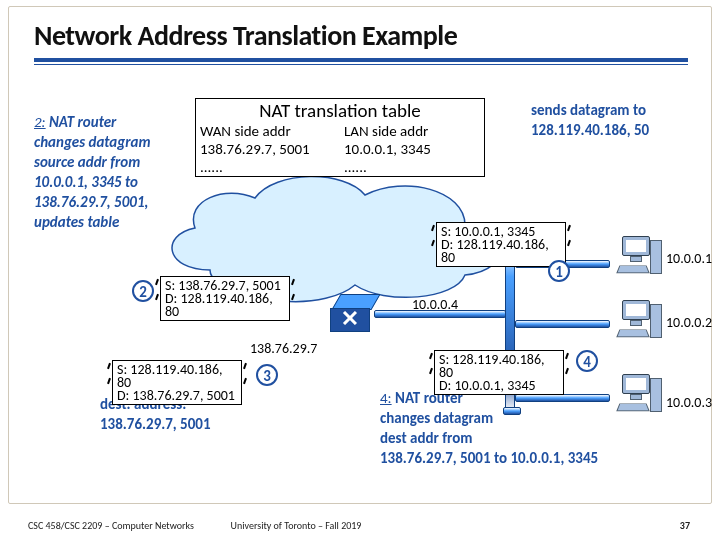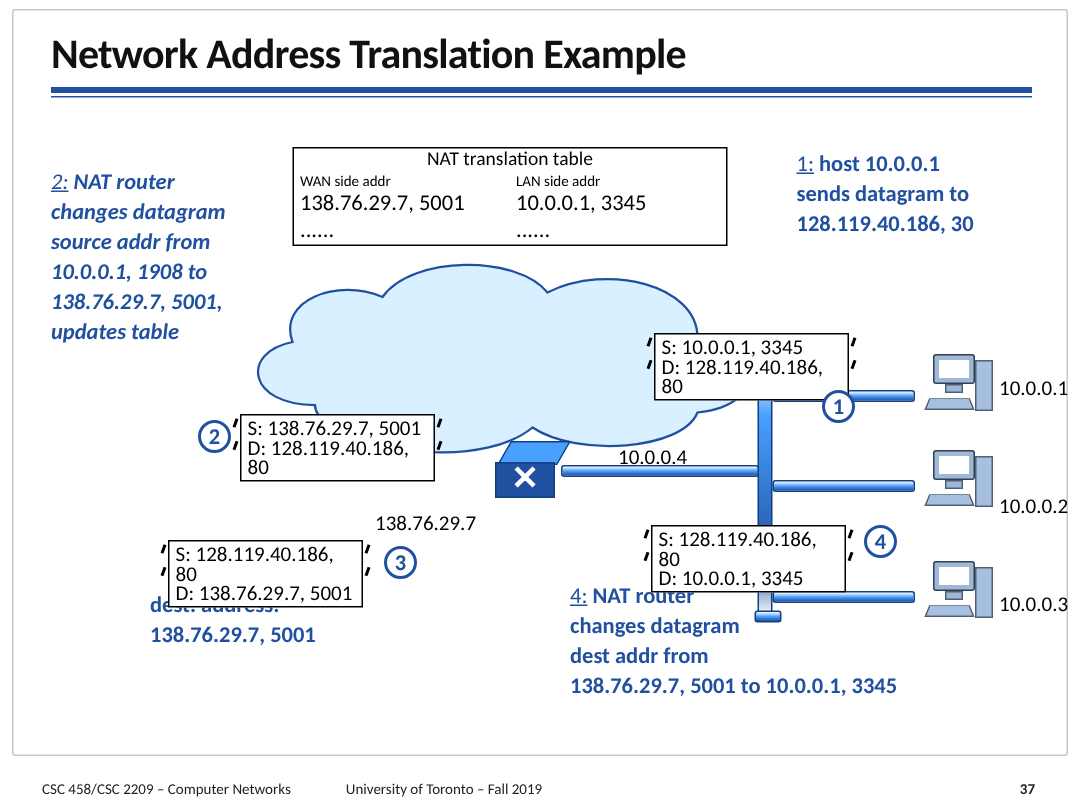--- a/index.html
+++ b/index.html
@@ -43,28 +43,28 @@
   .nat-table {
     position: absolute;
     top: 98px; left: 195px;
     width: 290px;
     border: 1.5px solid #000;
     background: #fff;
     z-index: 3;
   }
   .nat-table .tbl-title {
     text-align: center;
-    font-size: 13px;
+    font-size: 19px;
   }
   .nat-table .hdr-row {
     display: flex;
   }
   .nat-table .hdr-row div {
     flex: 1;
-    font-size: 10px;
+    font-size: 15px;
     text-align: left;
     padding: 0 4px;
   }
   .nat-table .data-row {
     display: flex;
   }
   .nat-table .data-row div {
     flex: 1;
     font-size: 15px;
     padding: 0 4px;
@@ -253,30 +253,29 @@
     <div>138.76.29.7, 5001</div>
     <div>10.0.0.1, 3345</div>
   </div>
   <div class="data-row">
     <div>......</div>
     <div>......</div>
   </div>
 </div>
 
 <div class="callout" style="top:100px; left:531px; width:175px;">
-  <div><span class="lead">1:</span><b> host 10.0.0.1</b></div>
   <div><b>sends datagram to</b></div>
-  <div><b>128.119.40.186, 30</b></div>
+  <div><b>128.119.40.186, 50</b></div>
 </div>
 
 <div class="callout" style="top:112px; left:34px; width:170px;font-style:italic;">
   <div><span class="lead">2:</span><b> NAT router</b></div>
   <div><b>changes datagram</b></div>
   <div><b>source addr from</b></div>
-  <div><b>10.0.0.1, 1908 to</b></div>
+  <div><b>10.0.0.1, 3345 to</b></div>
   <div><b>138.76.29.7, 5001,</b></div>
   <div><b>updates table</b></div>
 </div>
 
 <svg class="cloud" viewBox="0 0 360 135">
   <path d="M 55 100 C 10 100 5 65 40 58 C 30 30 70 15 100 28 C 120 0 190 0 210 25 C 250 5 310 20 310 55 C 355 55 360 100 310 105 C 300 130 230 135 200 115 C 170 140 95 135 80 112 C 70 118 55 110 55 100 Z" fill="#d8f0ff" stroke="#2050a0" stroke-width="1.5"></path>
 </svg>
 
 <div class="rail"></div>
 <div class="stub" style="top:260px; left:515px; width:95px;"></div>
@@ -305,21 +304,21 @@
 <div class="host" style="top:374px; left:614px;">
   <div class="mon"></div>
     <div class="base"></div>
     <div class="tower"></div>
     <div class="kbd"></div>
 </div>
 
 <div class="iplabel" style="top:340px; left:250px;">138.76.29.7</div>
 <div class="iplabel" style="top:296px; left:412px;">10.0.0.4</div>
 <div class="iplabel" style="top:250px; left:666px;">10.0.0.1</div>
-<div class="iplabel" style="top:314px; left:666px;margin-top:15px;">10.0.0.2</div>
+<div class="iplabel" style="top:314px; left:666px;">10.0.0.2</div>
 <div class="iplabel" style="top:394px; left:666px;">10.0.0.3</div>
 
 <div class="pkt" style="top:222px; left:436px; width:130px;">
   <div>S: 10.0.0.1, 3345</div>
   <div>D: 128.119.40.186, 80</div>
 </div>
 <div class="pkt-ticks dbl" style="top:222px; left:428px; height:30px;"></div>
 <div class="pkt-ticks dbl" style="top:222px; left:564px; height:30px;"></div>
 <div class="numcirc" style="top:260px; left:548px;">1</div>
 

